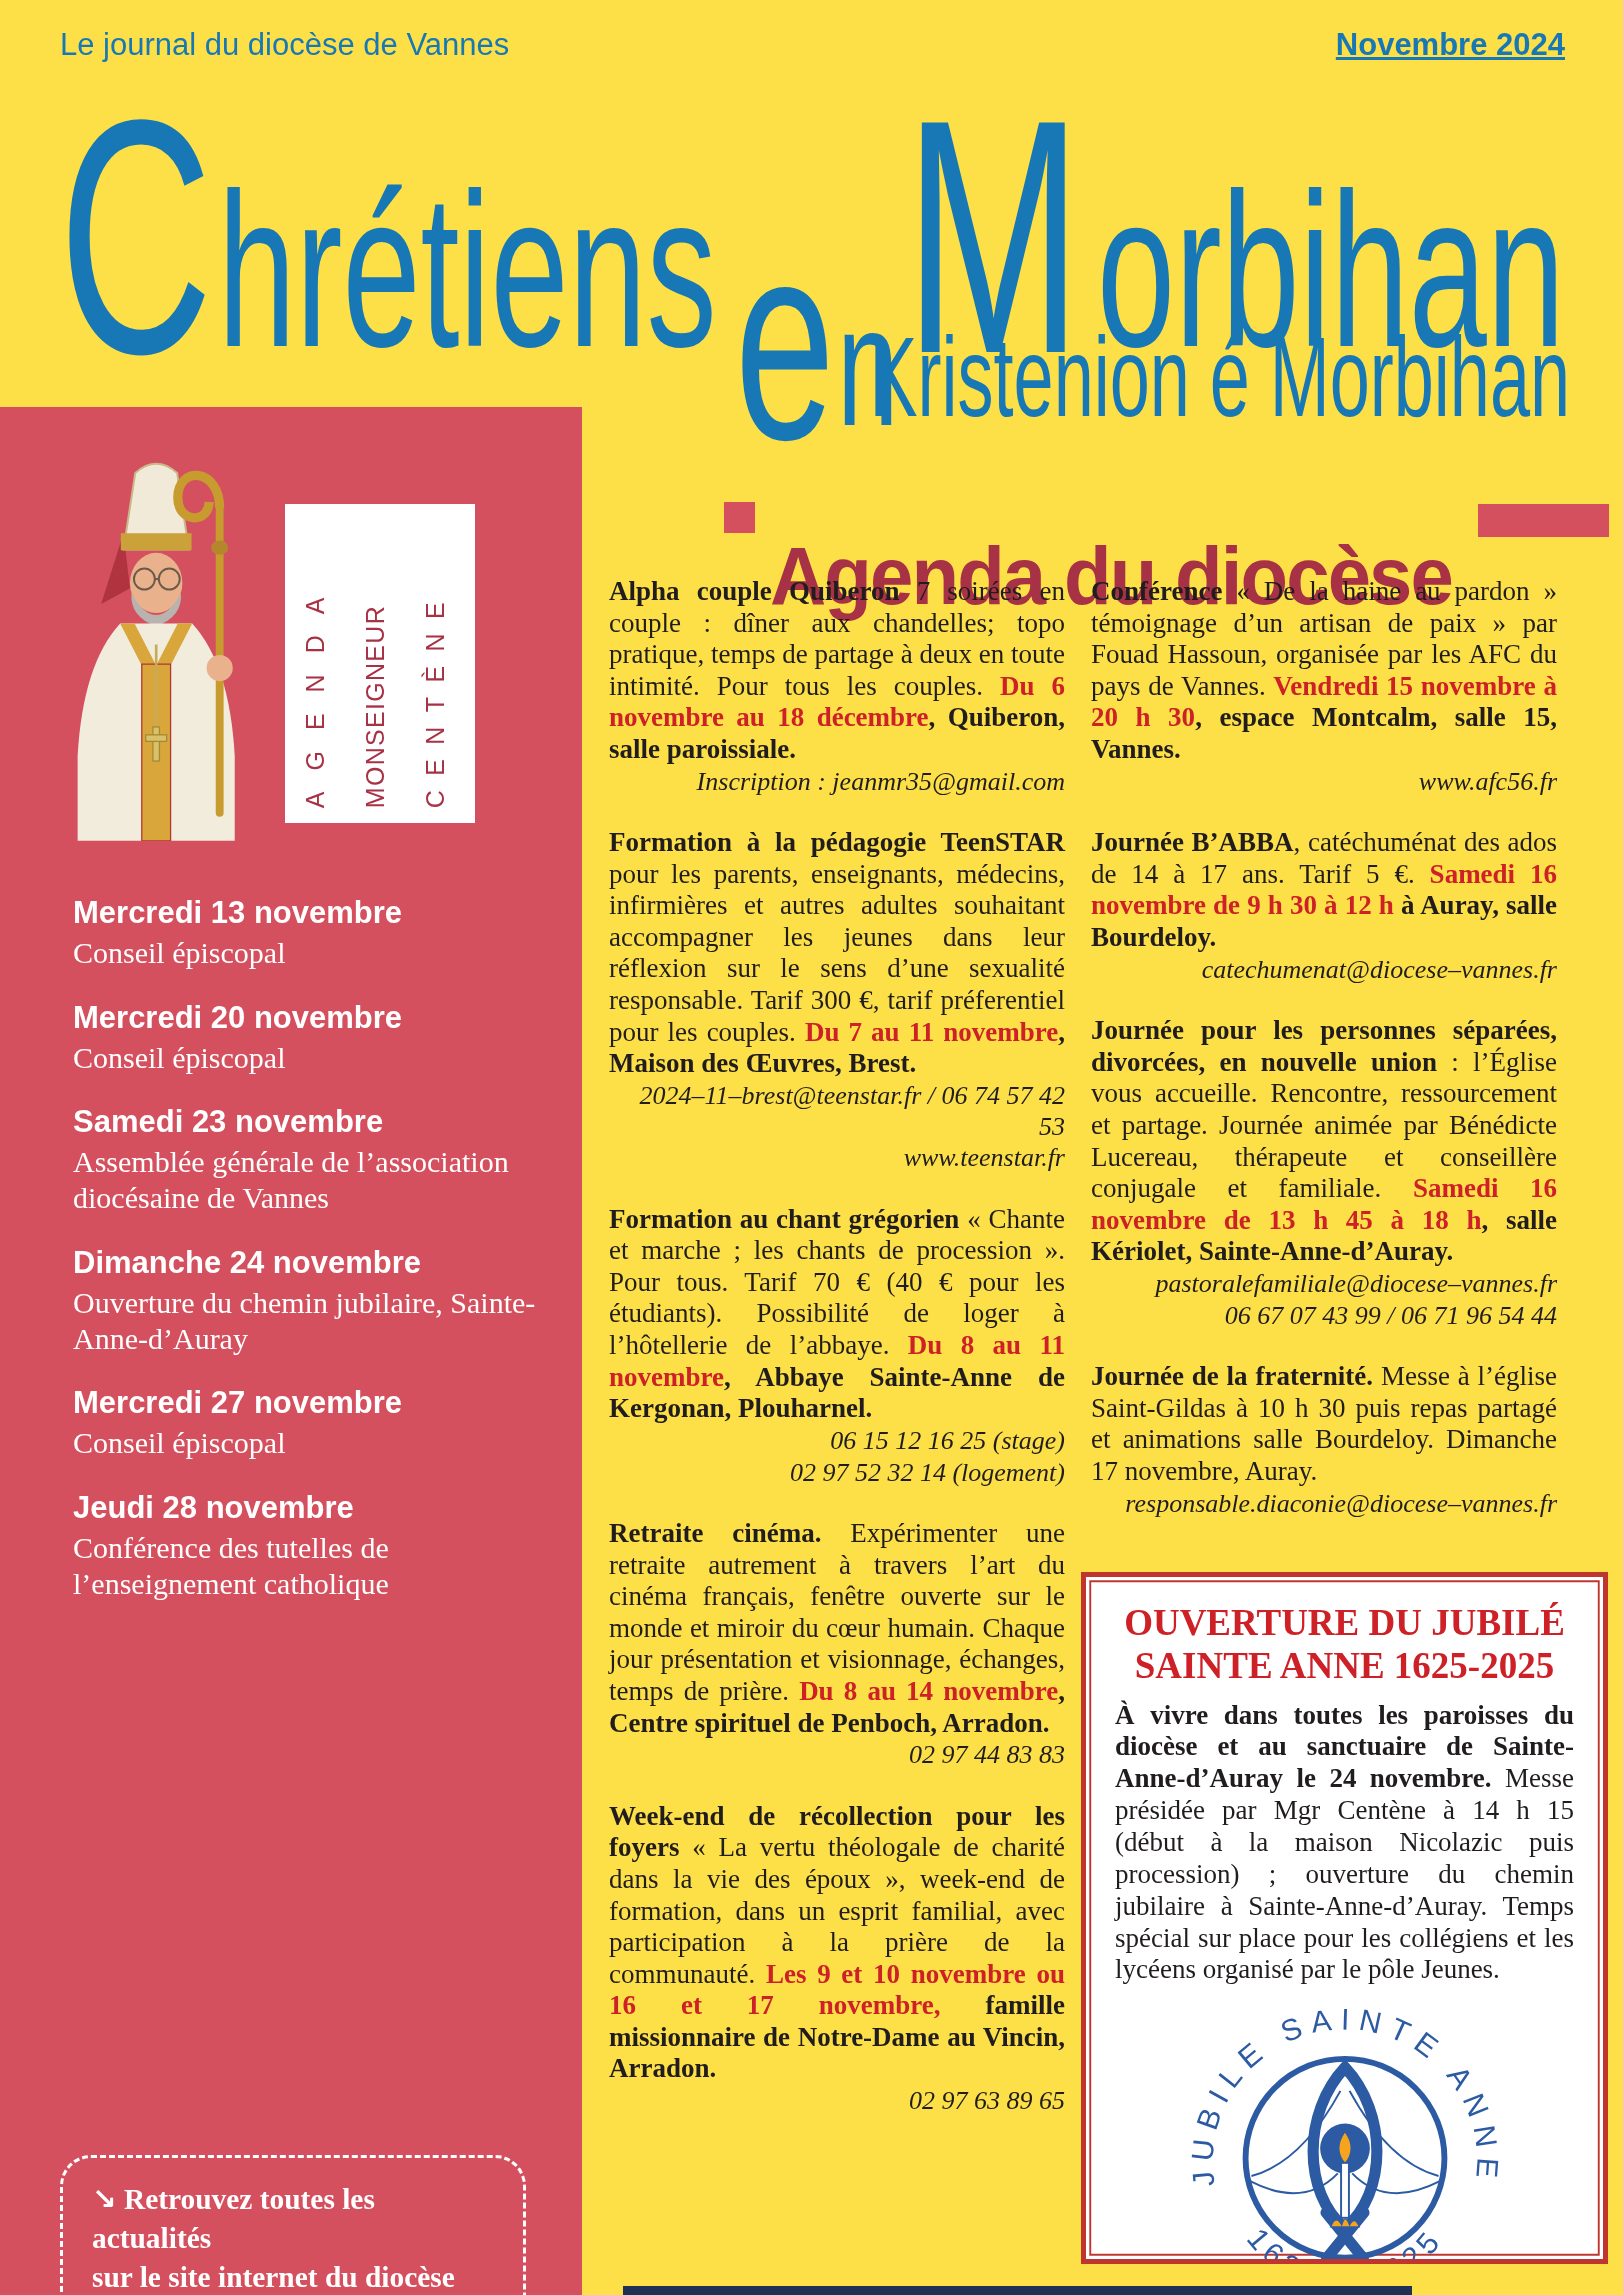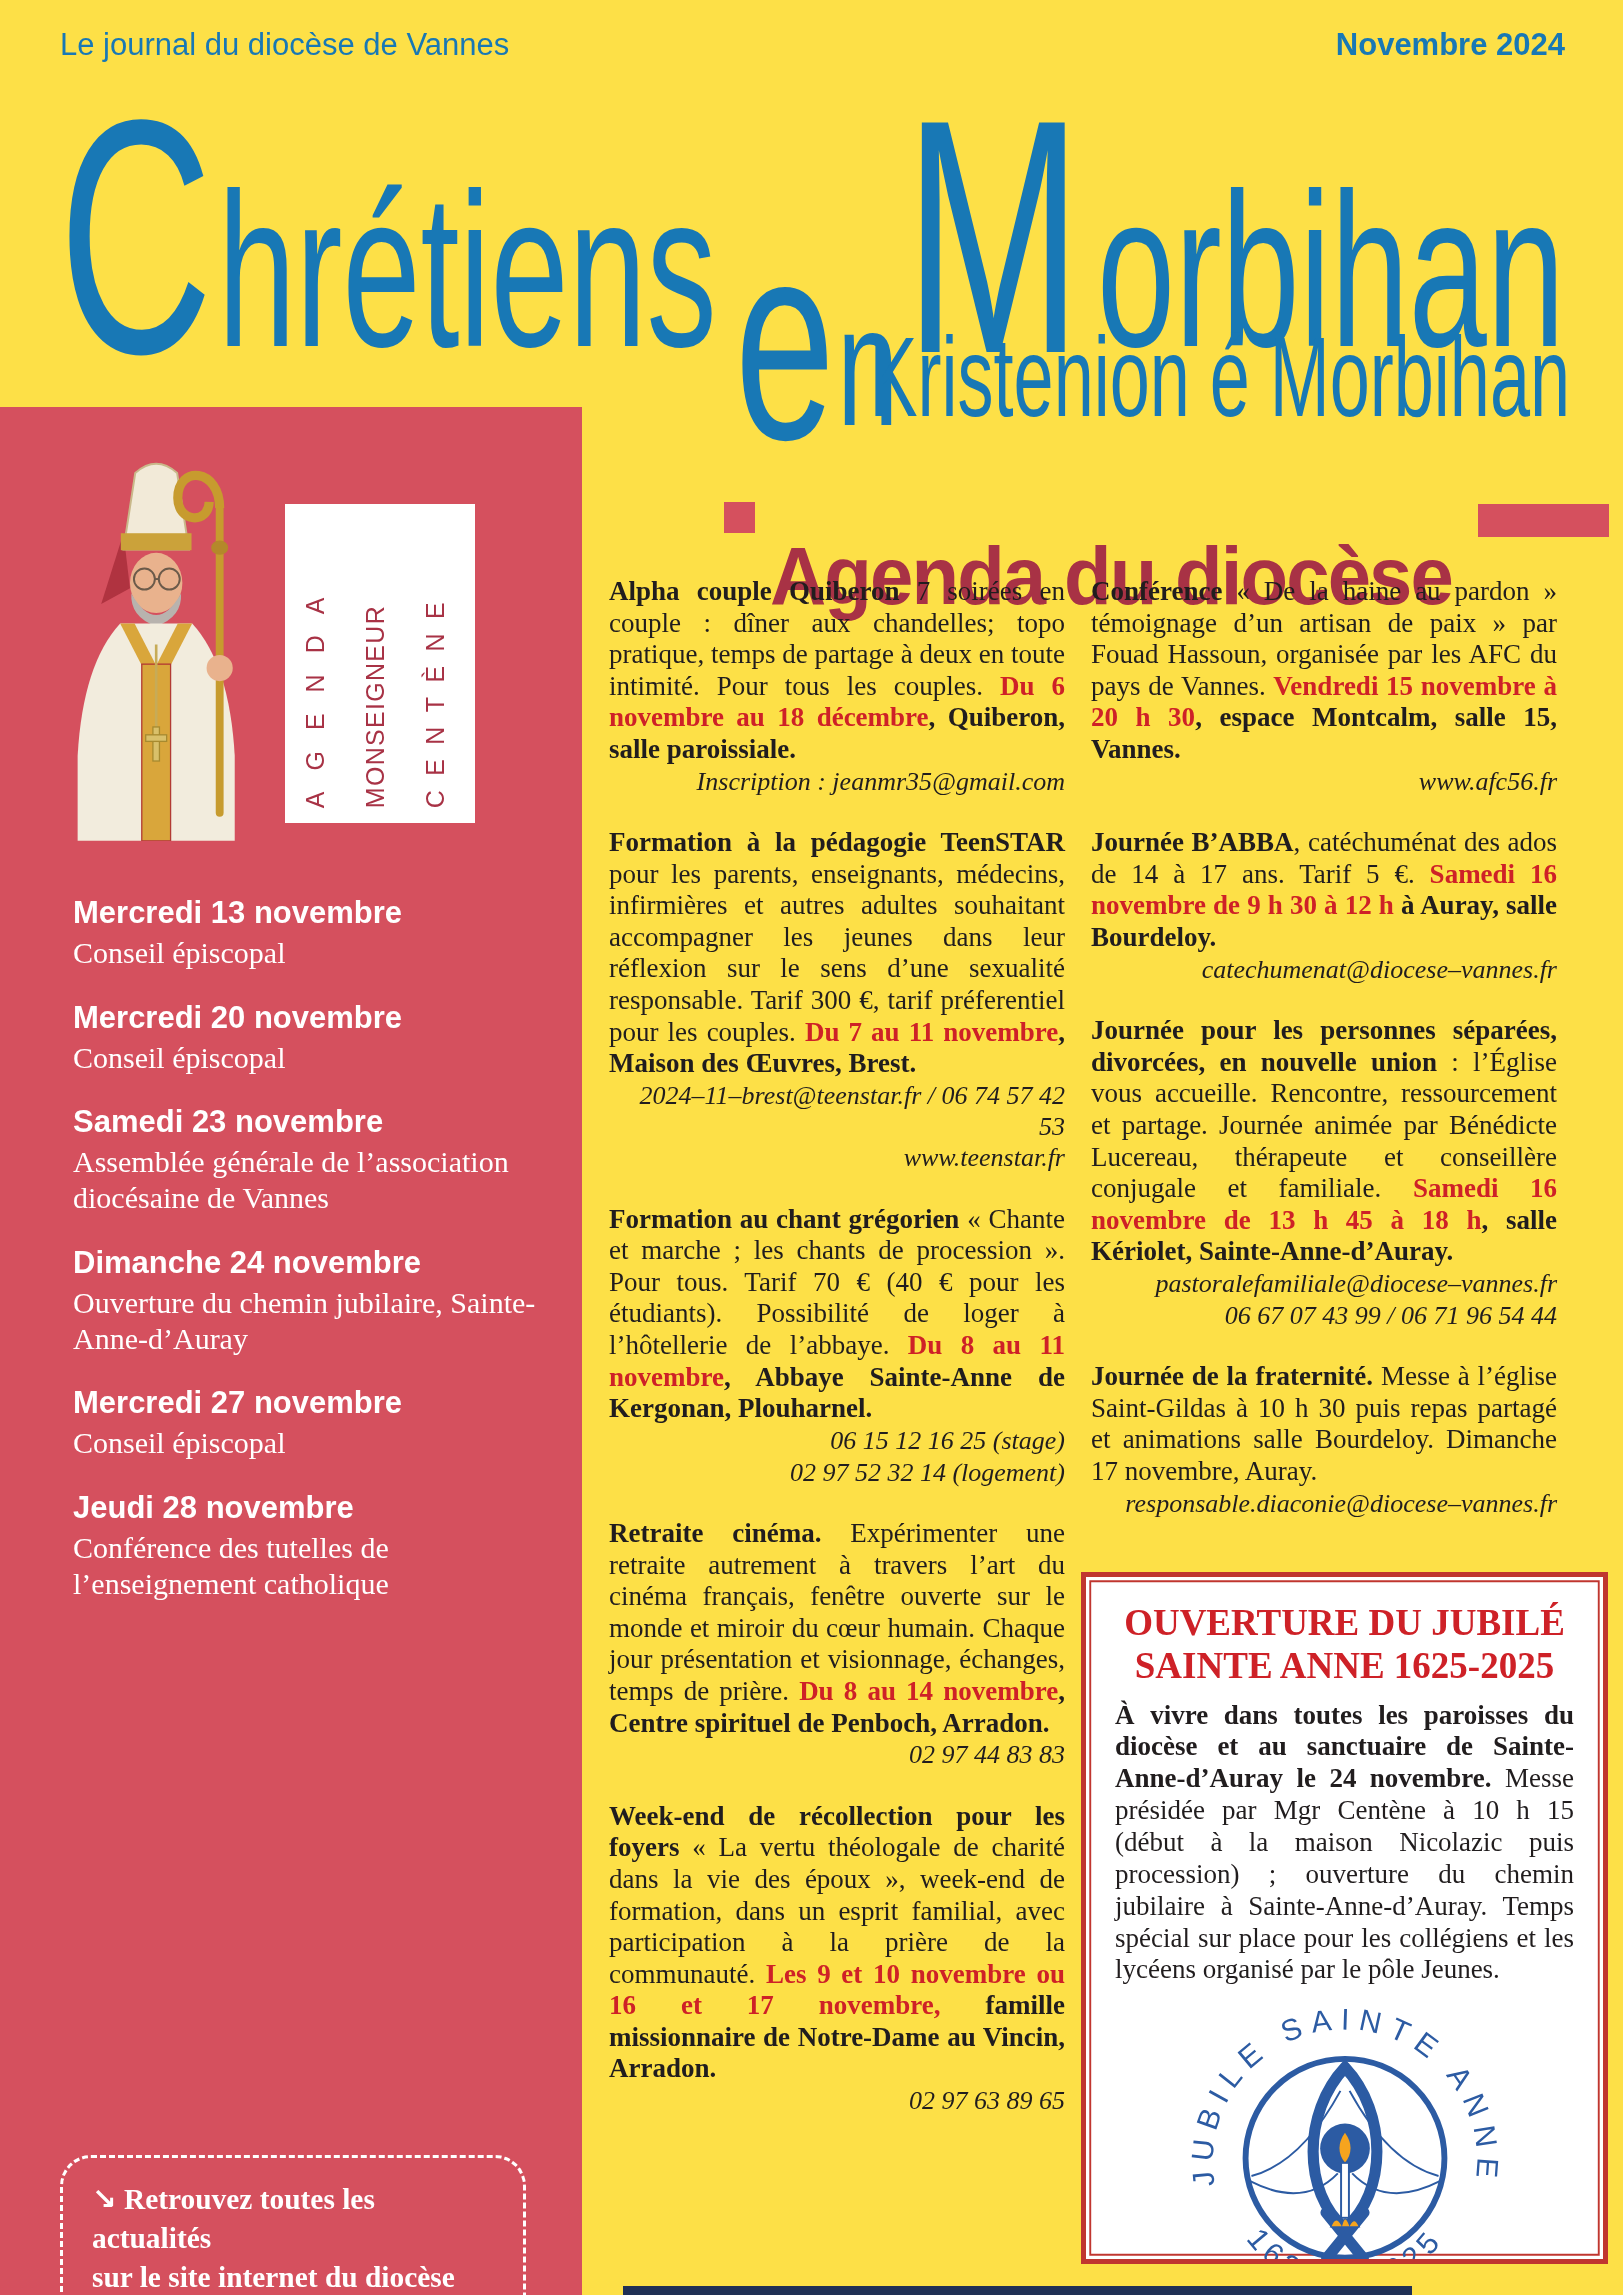--- a/index.html
+++ b/index.html
@@ -2,21 +2,21 @@
 <html lang="fr" style="font-size:10.5px"><head>
 <meta charset="utf-8">
 <title>Chrétiens en Morbihan</title>
 <style>
   html,body{margin:0;padding:0;background:#fff;}
   .page{position:relative;width:1623px;height:2295px;background:#fde047;overflow:hidden;}
 
   
   .topline{position:absolute;left:60px;right:58px;top:27.5px;display:flex;justify-content:space-between;
            color:#1878b5;font-family:"Liberation Sans",sans-serif;font-size:31px;line-height:1.1;}
-  .issue{font-weight:bold;}
+  .issue{font-weight:bold;text-decoration:underline;}
 
   
   .masthead{position:absolute;left:0;top:38px;width:1623px;height:432px;}
   .masthead text{fill:#1878b5;font-family:"Liberation Sans",sans-serif;}
 
   
   .sidebar{position:absolute;left:0;top:407px;width:582px;height:1888px;background:#d5505e;}
   .bishop{position:absolute;left:58px;top:41px;width:216px;height:393px;}
   .agenda-box{position:absolute;left:285px;top:97px;width:190px;height:319px;background:#ffffff;}
   .vert{position:absolute;top:14.4px;bottom:14.4px;left:0;right:0;
@@ -209,21 +209,21 @@
       </div>
     </div>
 
   <div class="jubilee">
     <div class="jub-title">
       <span>OUVERTURE DU JUBILÉ</span><br>
       <span>SAINTE ANNE 1625-2025</span>
     </div>
     <p class="jub-body">
       <span class="jub-lead">À vivre dans toutes les paroisses du diocèse et au sanctuaire de Sainte-Anne-d’Auray le 24 novembre.</span>
-      <span>Messe présidée par Mgr Centène à 10 h 15 (début à la maison Nicolazic puis procession) ; ouverture du chemin jubilaire à Sainte-Anne-d’Auray. Temps spécial sur place pour les collégiens et les lycéens organisé par le pôle Jeunes.</span>
+      <span>Messe présidée par Mgr Centène à 14 h 15 (début à la maison Nicolazic puis procession) ; ouverture du chemin jubilaire à Sainte-Anne-d’Auray. Temps spécial sur place pour les collégiens et les lycéens organisé par le pôle Jeunes.</span>
     </p>
     <svg class="jub-logo" viewBox="0 0 470 480" aria-hidden="true">
       <defs>
         <path id="jub-arc-top" d="M 38 295 A 202 202 0 1 1 432 295" fill="none"></path>
         <path id="jub-arc-bottom" d="M 75 355 A 185 185 0 0 0 395 355" fill="none"></path>
       </defs>
       <circle cx="235" cy="245" r="152" fill="#ffffff" stroke="#2c5ba3" stroke-width="9"></circle>
       <path d="M92,272 Q168,252 228,142" fill="none" stroke="#2c5ba3" stroke-width="3"></path>
       <path d="M378,272 Q302,252 242,142" fill="none" stroke="#2c5ba3" stroke-width="3"></path>
       <path d="M90,280 Q172,322 224,268" fill="none" stroke="#2c5ba3" stroke-width="3"></path>

